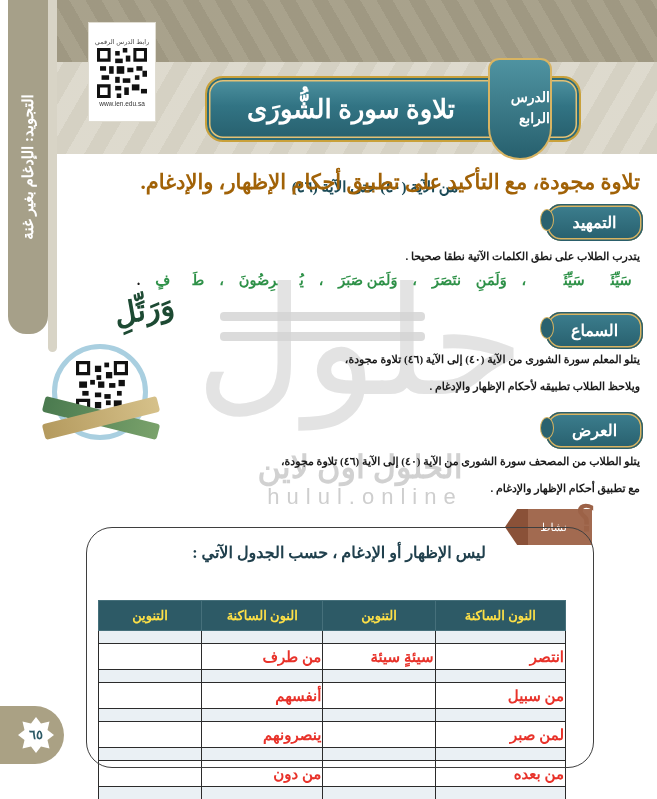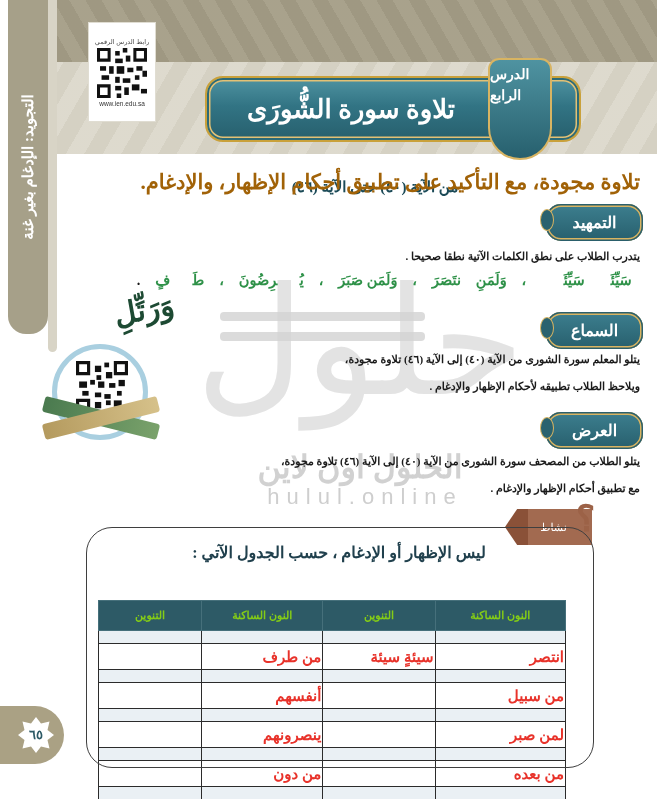--- a/index.html
+++ b/index.html
@@ -31,21 +31,21 @@
   
   .banner{position:absolute;left:205px;top:76px;width:340px;height:62px;z-index:5;
       background:linear-gradient(180deg,#4f93a1 0%,#327484 45%,#275f6d 100%);
       border:2px solid #c9a13b;border-radius:18px;
       box-shadow:inset 0 0 0 2px #2c6a77, inset 0 0 0 3.5px #e3c175;
       display:flex;align-items:center;justify-content:flex-end;padding-left:32px;}
   .banner .title{color:#fff;font-size:26px;font-weight:700;padding-left:8px;padding-right:62px;white-space:nowrap;}
   .lesson-badge{position:absolute;left:488px;top:58px;width:64px;height:102px;z-index:6;
       background:linear-gradient(180deg,#4f93a1,#27606e);
       border:2px solid #d8b462;border-radius:12px 12px 34px 34px;
-      color:#fff;text-align:left;font-size:14px;font-weight:700;line-height:21px;padding-top:4px;box-sizing:border-box;}
+      color:#fff;text-align:right;font-size:14px;font-weight:700;line-height:21px;padding-top:27px;box-sizing:border-box;}
   .subtitle{position:absolute;left:205px;top:138px;width:340px;text-align:center;z-index:5;
       color:#1b4a57;font-size:15px;font-weight:700;margin-top:40px;}
 
   .intro-line{position:absolute;right:17px;top:170px;width:580px;z-index:5;
       color:#a16207;font-size:21px;font-weight:700;}
 
   
   .sec-badge{position:absolute;right:14px;width:97px;height:37px;z-index:5;
       background:linear-gradient(180deg,#3d7f8f,#275f6d);
       border-radius:15px;color:#fff;display:flex;align-items:center;justify-content:center;
@@ -100,21 +100,21 @@
   .activity-text .l1{text-align:right;padding-right:22px;}
   .activity-text .l2{text-align:center;}
 
   
   .activity-table{position:absolute;right:91px;top:600px;width:468px;z-index:5;
       border-collapse:collapse;table-layout:fixed;}
   .activity-table th:nth-child(1),.activity-table td:nth-child(1){width:28%;}
   .activity-table th:nth-child(2),.activity-table td:nth-child(2){width:24%;}
   .activity-table th:nth-child(3),.activity-table td:nth-child(3){width:26%;}
   .activity-table th:nth-child(4),.activity-table td:nth-child(4){width:22%;}
-  .activity-table tr.hdr th{background:#2d5a66;color:#84cc16;font-size:11px;font-weight:700;height:27px;
+  .activity-table tr.hdr th{background:#2d5a66;color:#fde047;font-size:13px;font-weight:700;height:27px;
       border:1px solid #46707b;}
   .activity-table tr.sep td{background:#eaf0f4;height:10px;border-left:1px solid #2b2b2b;border-right:1px solid #2b2b2b;}
   .activity-table tr.row td{background:#fff;height:23px;border:1.4px solid #2b2b2b;
       color:#e8322a;font-size:15px;font-weight:700;text-align:right;}
 
   
   .page-badge{position:absolute;left:0;top:706px;width:64px;height:58px;background:#aaa184;
       border-radius:0 29px 29px 0;z-index:6;}
   .page-badge svg{position:absolute;left:18px;top:11px;}
   .page-badge .num{position:absolute;left:18px;top:11px;width:36px;height:36px;display:flex;

